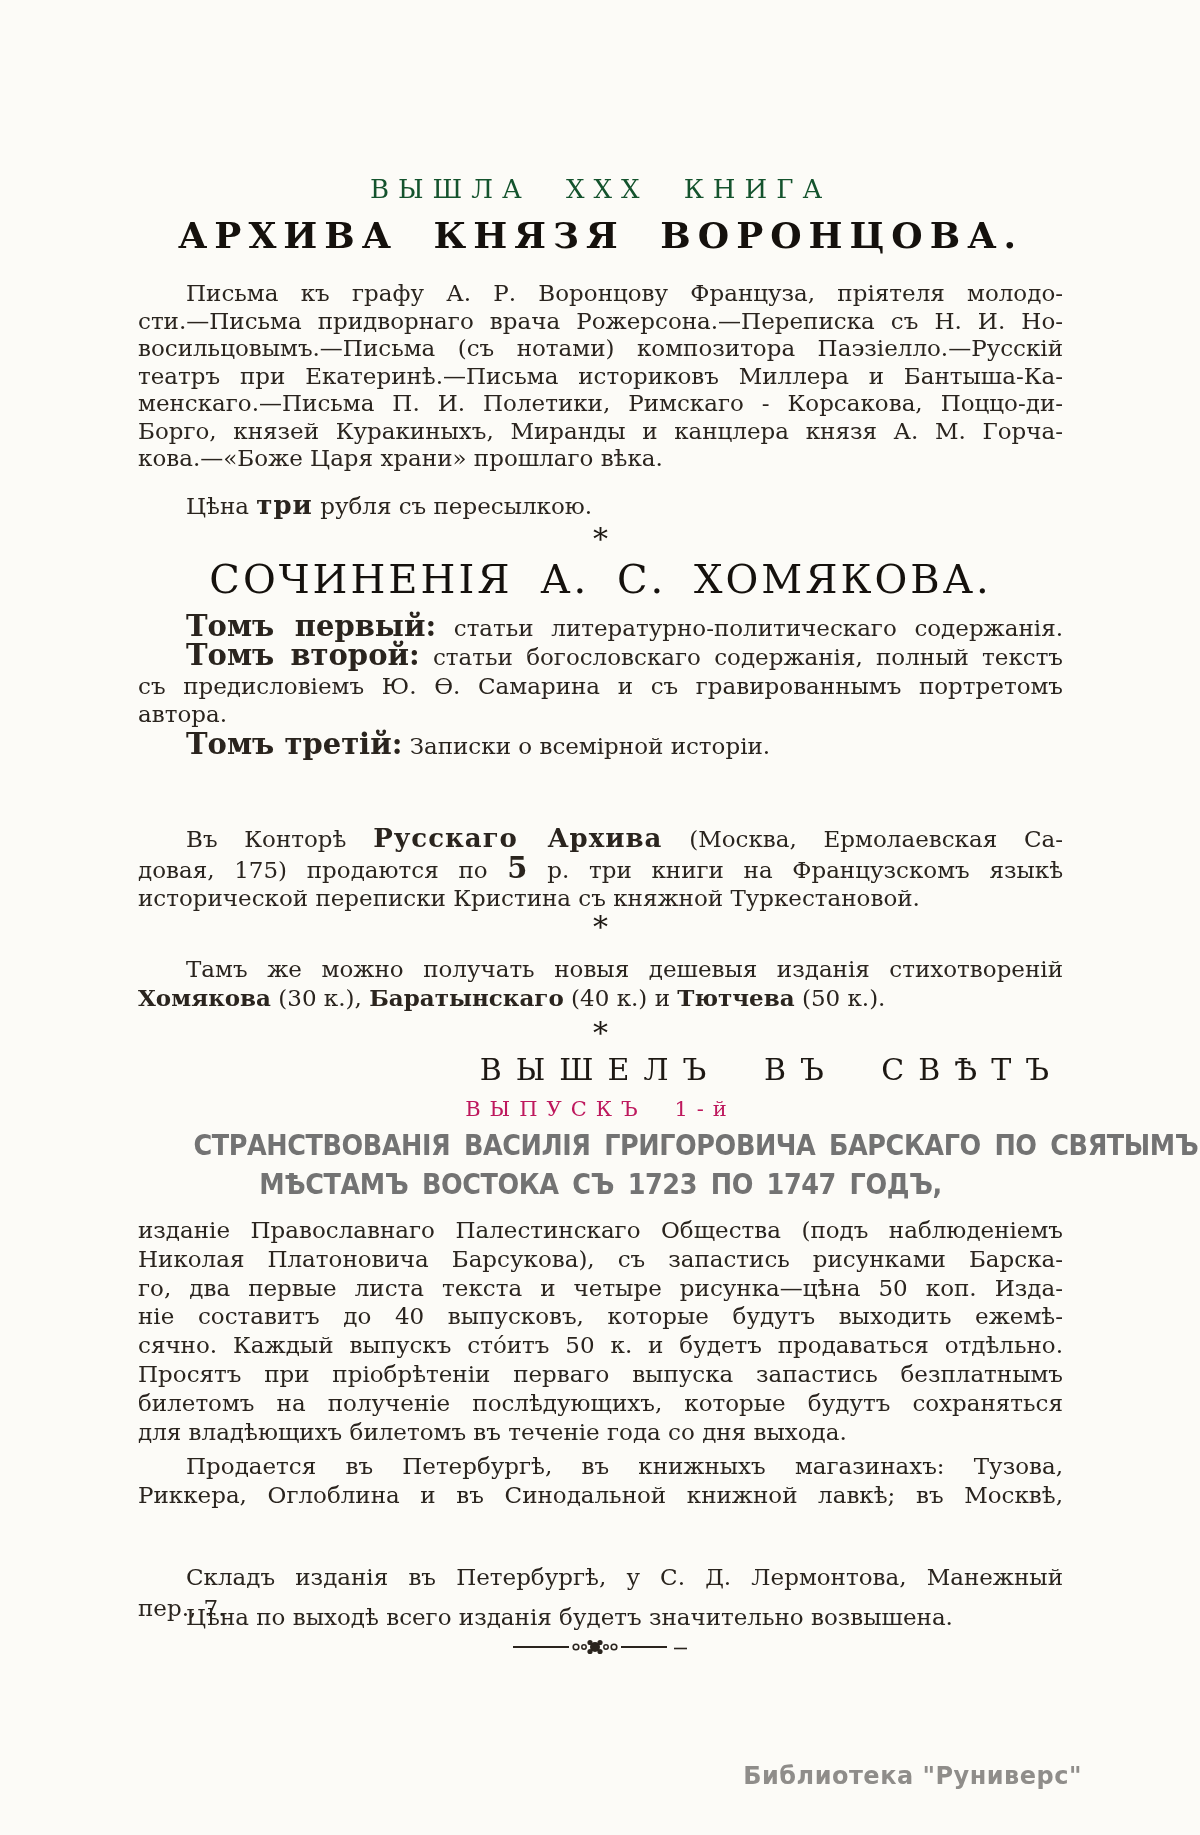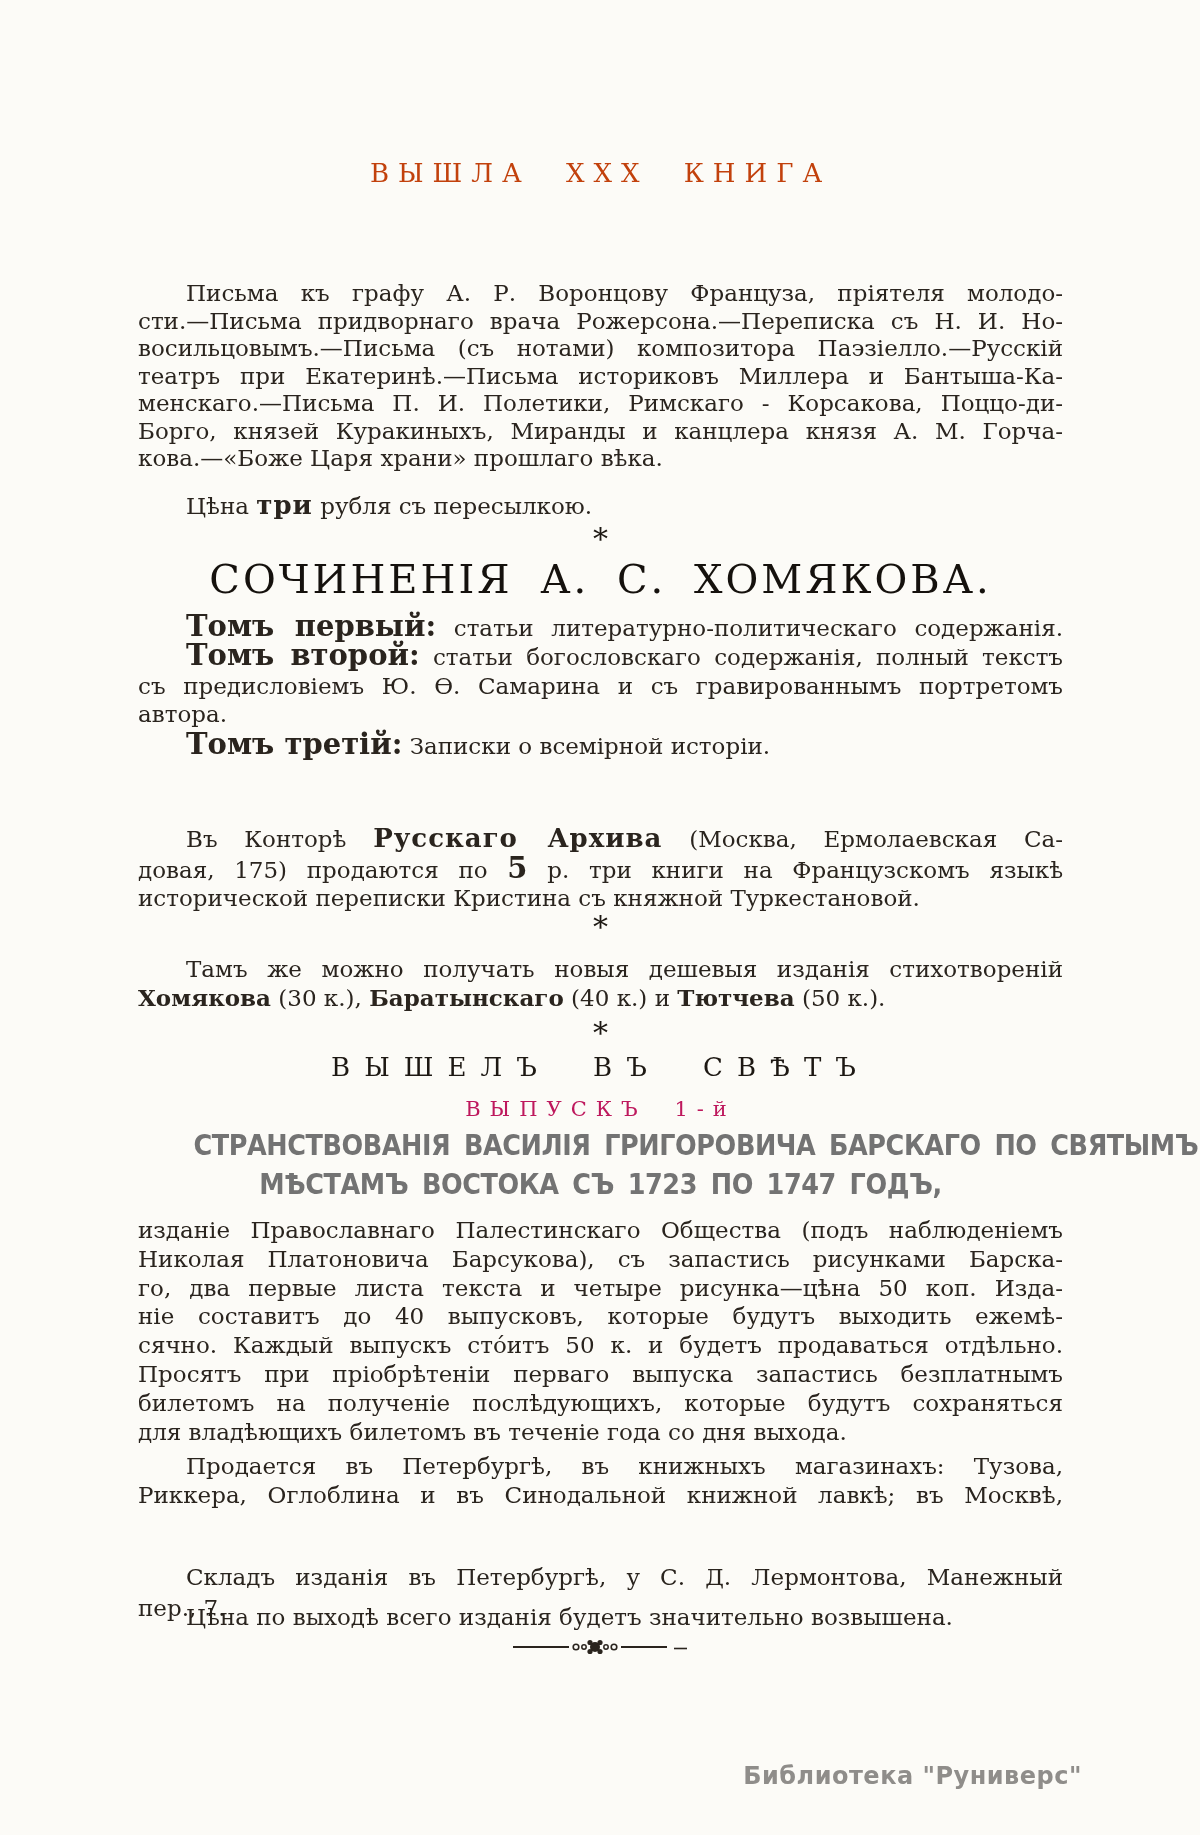--- a/index.html
+++ b/index.html
@@ -16,56 +16,57 @@
   .center{text-align:center;}
   .body{font-size:23px;line-height:27.5px;}
   .jline{text-align:justify;text-align-last:justify;}
   .jlast{text-align:justify;text-align-last:left;}
   .indent{padding-left:48px;}
   .b{font-weight:bold;}
   .b-lg{font-weight:bold;font-size:26px;letter-spacing:1px;}
   .b-xl{font-weight:bold;font-size:29px;}
   .it{}
   .vol-label{font-weight:bold;font-size:29px;}
-  .kicker{top:158px;font-size:26px;letter-spacing:9px;word-spacing:18px;color:#c2410c;}
+  .kicker{top:174px;font-size:26px;letter-spacing:9px;word-spacing:18px;color:#14532d;}
   .main-title{top:214px;font-size:36px;font-weight:bold;letter-spacing:7px;word-spacing:16px;color:#15110d;}
   #vpara{top:280px;}
   #vprice{top:492px;}
   .star{font-size:30px;line-height:30px;color:#1d1813;}
   #star1{top:524px;}
   .soch-title{top:556px;font-size:40px;letter-spacing:3px;word-spacing:12px;color:#15110d;}
   #vol1{top:613px;}
   #vol2{top:641px;line-height:28.5px;}
   #vol3{top:731px;}
   #price2{top:764px;}
   #kontora{top:824px;line-height:28.5px;}
   #star2{top:912px;}
   #tamzhe{top:955px;line-height:28.5px;}
   #star3{top:1018px;}
-  .vyshel{top:1052px;font-size:26px;letter-spacing:14px;word-spacing:20px;color:#1d1813;}
+  .vyshel{top:1052px;font-size:30px;letter-spacing:14px;word-spacing:20px;color:#1d1813;text-align:right;}
   .vypusk{top:1097px;font-size:21px;letter-spacing:9px;word-spacing:12px;color:#be185d;}
   #btitle{top:1126px;font-family:"DejaVu Sans", sans-serif;font-weight:bold;font-size:29px;line-height:39px;letter-spacing:-0.5px;word-spacing:6px;color:#737373;}
   .btitle-line{transform:scaleX(0.88);transform-origin:50% 50%;white-space:nowrap;}
   #bpara{top:1216px;line-height:28.8px;}
   #sellers{top:1452px;line-height:28.8px;}
   #sklad{top:1541px;line-height:31px;margin-top:21px;}
   #final{top:1604px;}
   .ornament{top:1638px;}
   .watermark{
     position:absolute;right:118px;top:1762px;
     font-family:"DejaVu Sans", sans-serif;font-weight:bold;
     font-size:24px;color:#8f8d8a;letter-spacing:0.5px;
   }
 </style>
 </head>
 <body>
 
 <div class="page">
 
   <div class="col center kicker">ВЫШЛА XXX КНИГА</div>
+  <div class="col center main-title">АРХИВА КНЯЗЯ ВОРОНЦОВА.</div>
 
   <div id="vpara" class="col body">
     <div class="jline indent">Письма къ графу А. Р. Воронцову Француза, пріятеля молодо-</div>
     <div class="jline">сти.—Письма придворнаго врача Рожерсона.—Переписка съ Н. И. Но-</div>
     <div class="jline">восильцовымъ.—Письма (съ нотами) композитора Паэзіелло.—Русскій</div>
     <div class="jline">театръ при Екатеринѣ.—Письма историковъ Миллера и Бантыша-Ка-</div>
     <div class="jline">менскаго.—Письма П. И. Полетики, Римскаго - Корсакова, Поццо-ди-</div>
     <div class="jline">Борго, князей Куракиныхъ, Миранды и канцлера князя А. М. Горча-</div>
     <div class="jlast">кова.—«Боже Царя храни» прошлаго вѣка.</div>
   </div>

